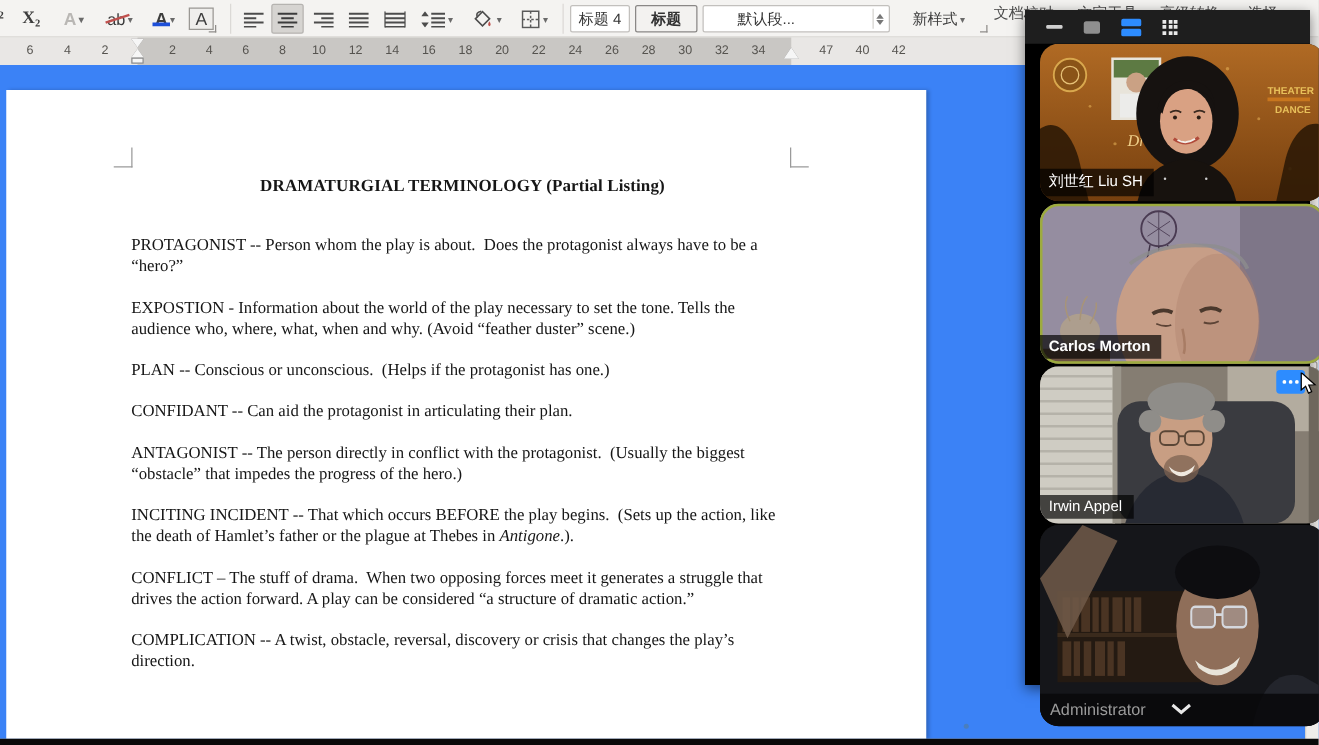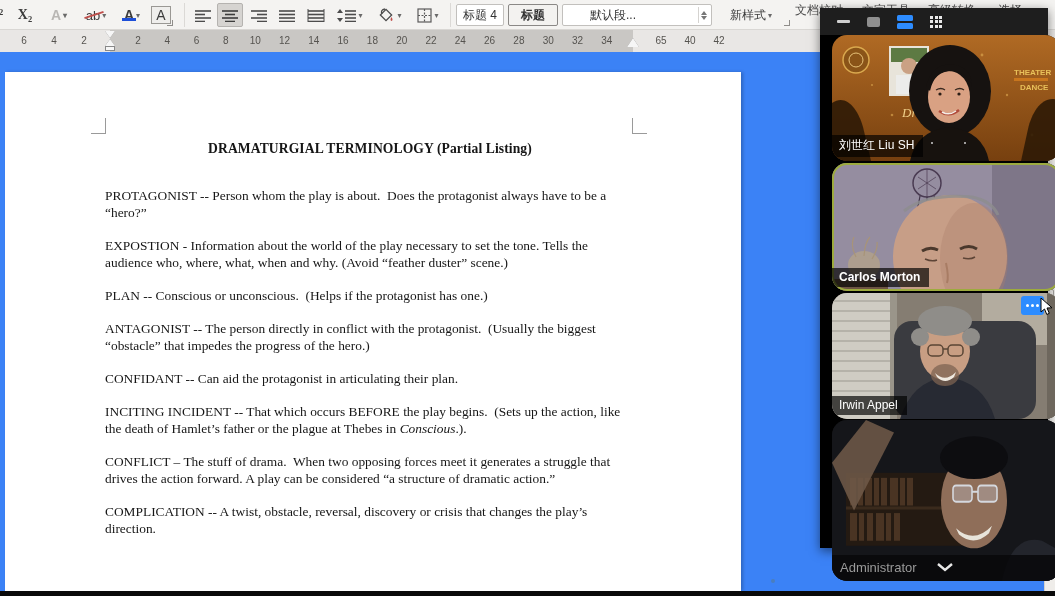--- a/index.html
+++ b/index.html
@@ -238,42 +238,42 @@
     <span class="menu-frag" style="left:795px">文档校对</span>
     <span class="menu-frag" style="left:862px">文字工具</span>
     <span class="menu-frag" style="left:928px">高级转换</span>
     <span class="menu-frag" style="left:998px">选择</span>
   </div>
 
   <div class="ruler">
     <div class="ruler-band"></div>
     <span id="ruler-left"><span class="rnum" style="left: 24px;">6</span><span class="rnum" style="left: 54px;">4</span><span class="rnum" style="left: 84px;">2</span></span>
     <span id="ruler-mid"><span class="rnum" style="left: 138px;">2</span><span class="rnum" style="left: 167.3px;">4</span><span class="rnum" style="left: 196.6px;">6</span><span class="rnum" style="left: 225.9px;">8</span><span class="rnum" style="left: 255.2px;">10</span><span class="rnum" style="left: 284.5px;">12</span><span class="rnum" style="left: 313.8px;">14</span><span class="rnum" style="left: 343.1px;">16</span><span class="rnum" style="left: 372.4px;">18</span><span class="rnum" style="left: 401.7px;">20</span><span class="rnum" style="left: 431px;">22</span><span class="rnum" style="left: 460.3px;">24</span><span class="rnum" style="left: 489.6px;">26</span><span class="rnum" style="left: 518.9px;">28</span><span class="rnum" style="left: 548.2px;">30</span><span class="rnum" style="left: 577.5px;">32</span><span class="rnum" style="left: 606.8px;">34</span></span>
-    <span id="ruler-right"><span class="rnum" style="left: 661px;">65</span><span class="rnum" style="left: 690px;">40</span><span class="rnum" style="left: 719px;">42</span></span>
+    <span id="ruler-right"><span class="rnum" style="left: 661px;">47</span><span class="rnum" style="left: 690px;">40</span><span class="rnum" style="left: 719px;">42</span></span>
     <span class="indent-marker">
         <i class="t1"></i>
         <i class="t2"></i>
         <i class="sq"></i>
       </span>
     <span class="rmargin-marker"></span>
   </div>
 
   <div class="workspace">
     <div class="page"></div>
     <span class="cornermark tl"></span>
     <span class="cornermark tr"></span>
     <div class="doc-content">
       <div class="doc-title">DRAMATURGIAL TERMINOLOGY (Partial Listing)</div>
       <div>
           <p><span>PROTAGONIST -- Person whom the play is about.  Does the protagonist always have to be a “hero?”</span></p>
           <p><span>EXPOSTION - Information about the world of the play necessary to set the tone. Tells the audience who, where, what, when and why. (Avoid “feather duster” scene.)</span></p>
           <p><span>PLAN -- Conscious or unconscious.  (Helps if the protagonist has one.)</span></p>
+          <p><span>CONFIDANT -- Can aid the protagonist in articulating their plan.</span></p>
           <p><span>ANTAGONIST -- The person directly in conflict with the protagonist.  (Usually the biggest “obstacle” that impedes the progress of the hero.)</span></p>
-          <p><span>CONFIDANT -- Can aid the protagonist in articulating their plan.</span></p>
-          <p><span>INCITING INCIDENT -- That which occurs BEFORE the play begins.  (Sets up the action, like the death of Hamlet’s father or the plague at Thebes in </span><span style="font-style: italic;">Conscious</span><span>.).</span></p>
+          <p><span>INCITING INCIDENT -- That which occurs BEFORE the play begins.  (Sets up the action, like the death of Hamlet’s father or the plague at Thebes in </span><span style="font-style: italic;">Antigone</span><span>.).</span></p>
           <p><span>CONFLICT – The stuff of drama.  When two opposing forces meet it generates a struggle that drives the action forward. A play can be considered “a structure of dramatic action.”</span></p>
           <p><span>COMPLICATION -- A twist, obstacle, reversal, discovery or crisis that changes the play’s direction.</span></p>
         </div>
     </div>
     <span class="blue-dot"></span>
 
     <div class="right-sliver">
       <span class="sliver-mark" style="top:62px"></span>
       <span class="sliver-mark" style="top:96px"></span>
       <span class="sliver-mark" style="top:130px"></span>

